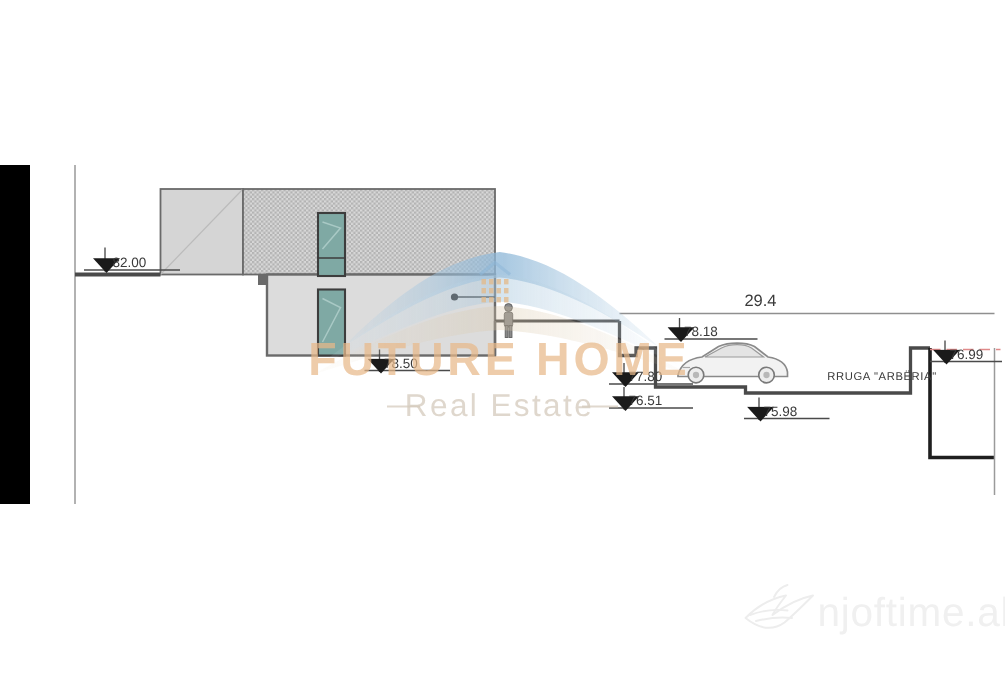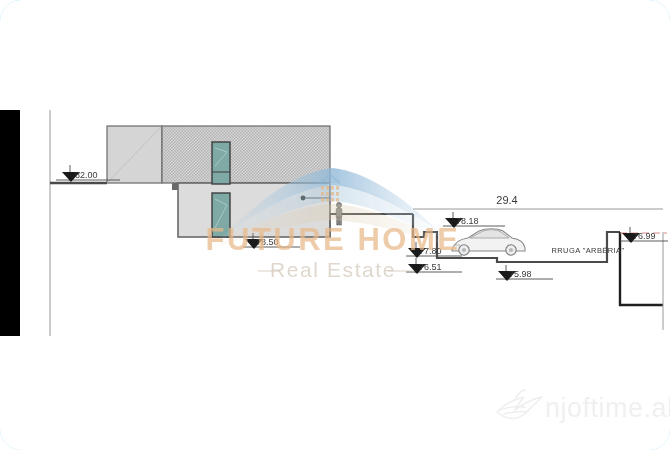--- a/index.html
+++ b/index.html
@@ -10,21 +10,20 @@
   }
   body {
     font-family: "Liberation Sans", sans-serif;
   }
   #canvas {
     position: relative;
     width: 670px;
     height: 450px;
     background: #7dd3fc;
     overflow: hidden;
-    border-radius: 21px;
   }
   #drawing-svg {
     position: absolute;
     left: 0;
     top: 0;
     width: 670px;
     height: 450px;
   }
   .dim-text {
     font-family: "Liberation Sans", sans-serif;

